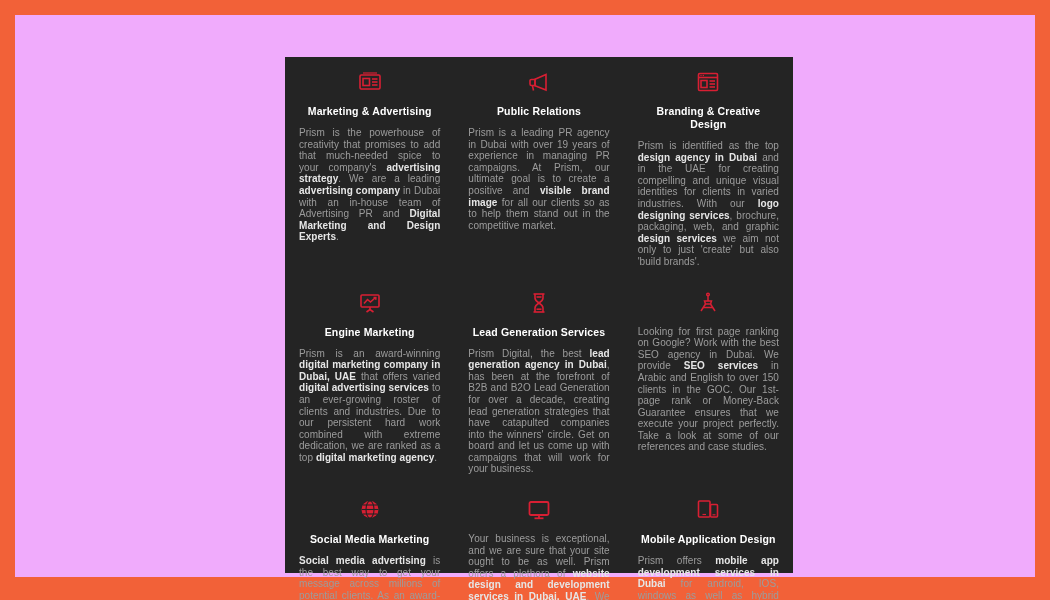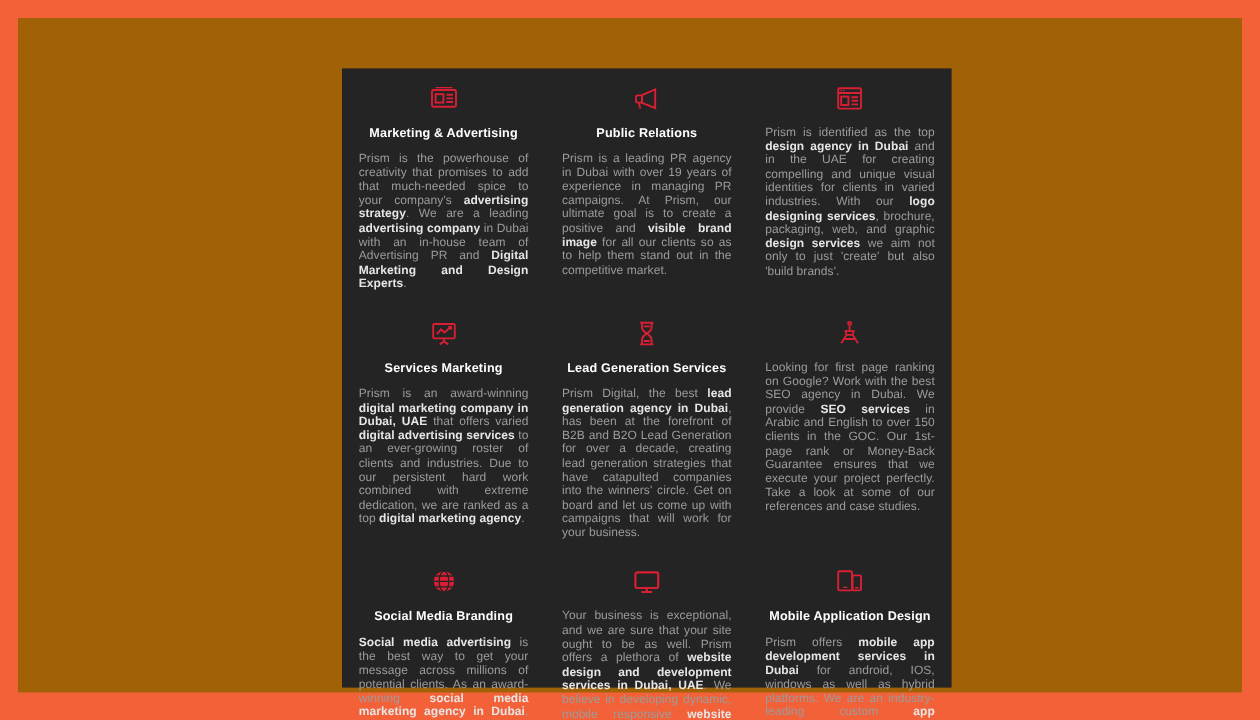--- a/index.html
+++ b/index.html
@@ -12,21 +12,21 @@
     background: #f26138;
     font-family: "Liberation Sans", sans-serif;
     overflow: hidden;
   }
   .page-frame {
     position: absolute;
     left: 15px;
     top: 15px;
     width: 1020px;
     height: 562px;
-    background: #a16207;
+    background: #f0abfc;
   }
   .services-panel {
     position: absolute;
     left: 270px;
     top: 42px;
     width: 508px;
     height: 516px;
     background: #242424;
     box-sizing: border-box;
     display: grid;
@@ -113,34 +113,35 @@
           <rect x="3.5" y="4.5" width="19" height="17" rx="1.2"></rect>
           <line x1="3.5" y1="8.5" x2="22.5" y2="8.5"></line>
           <circle cx="6" cy="6.5" r="0.7" fill="#d81f33" stroke="none"></circle>
           <circle cx="8.3" cy="6.5" r="0.7" fill="#d81f33" stroke="none"></circle>
           <rect x="6" y="11.5" width="6" height="7"></rect>
           <line x1="14.5" y1="12" x2="20" y2="12"></line>
           <line x1="14.5" y1="15" x2="20" y2="15"></line>
           <line x1="14.5" y1="18" x2="20" y2="18"></line>
         </svg>
       </span>
+      <h3 class="card-title">Branding &amp; Creative Design</h3>
       <p class="card-body">Prism is identified as the top <b>design agency in Dubai</b> and in the UAE for creating compelling and unique visual identities for clients in varied industries. With our <b>logo designing services</b>, brochure, packaging, web, and graphic <b>design services</b> we aim not only to just 'create' but also 'build brands'.</p>
     </div>
 
     <div class="service-card">
       <span class="card-icon">
         <svg width="26" height="26" viewBox="0 0 26 26" fill="none" stroke="#d81f33" stroke-width="1.6">
           <rect x="4" y="5" width="18" height="12" rx="1"></rect>
           <polyline points="7,13.5 10.5,9.5 13.5,12 18.5,7.5"></polyline>
           <polyline points="16.5,7.5 18.8,7.5 18.8,9.8"></polyline>
           <line x1="13" y1="17" x2="13" y2="20"></line>
           <polyline points="9.5,22 13,19.5 16.5,22"></polyline>
         </svg>
       </span>
-      <h3 class="card-title">Services Marketing</h3>
+      <h3 class="card-title">Engine Marketing</h3>
       <p class="card-body">Prism is an award-winning <b>digital marketing company in Dubai, UAE</b> that offers varied <b>digital advertising services</b> to an ever-growing roster of clients and industries. Due to our persistent hard work combined with extreme dedication, we are ranked as a top <b>digital marketing agency</b>.</p>
     </div>
 
     <div class="service-card">
       <span class="card-icon">
         <svg width="26" height="26" viewBox="0 0 26 26" fill="none" stroke="#d81f33" stroke-width="1.6">
           <line x1="7.5" y1="4" x2="18.5" y2="4"></line>
           <line x1="7.5" y1="22" x2="18.5" y2="22"></line>
           <path d="M9 4 L9 8 Q9 10.5 13 13 Q17 10.5 17 8 L17 4"></path>
           <path d="M9 22 L9 18 Q9 15.5 13 13 Q17 15.5 17 18 L17 22"></path>
@@ -171,21 +172,21 @@
         <svg width="26" height="26" viewBox="0 0 26 26">
           <circle cx="13" cy="12.5" r="8.5" fill="#d81f33"></circle>
           <g fill="none" stroke="#242424" stroke-width="1.1">
             <ellipse cx="13" cy="12.5" rx="4" ry="8.5"></ellipse>
             <line x1="4.5" y1="12.5" x2="21.5" y2="12.5"></line>
             <line x1="6" y1="8" x2="20" y2="8"></line>
             <line x1="6" y1="17" x2="20" y2="17"></line>
           </g>
         </svg>
       </span>
-      <h3 class="card-title">Social Media Branding</h3>
+      <h3 class="card-title">Social Media Marketing</h3>
       <p class="card-body"><b>Social media advertising</b> is the best way to get your message across millions of potential clients. As an award-winning <b>social media marketing agency in Dubai</b>, we can help you create innovative posts, eye-catchy videos, stunning graphics, gifs, etc., that will engage your audiences and increase your lead generation efforts.</p>
     </div>
 
     <div class="service-card">
       <span class="card-icon">
         <svg width="26" height="26" viewBox="0 0 26 26" fill="none" stroke="#d81f33" stroke-width="1.8">
           <rect x="3.5" y="5" width="19" height="13" rx="1.4"></rect>
           <line x1="13" y1="18" x2="13" y2="21"></line>
           <line x1="8.5" y1="21.3" x2="17.5" y2="21.3"></line>
         </svg>

